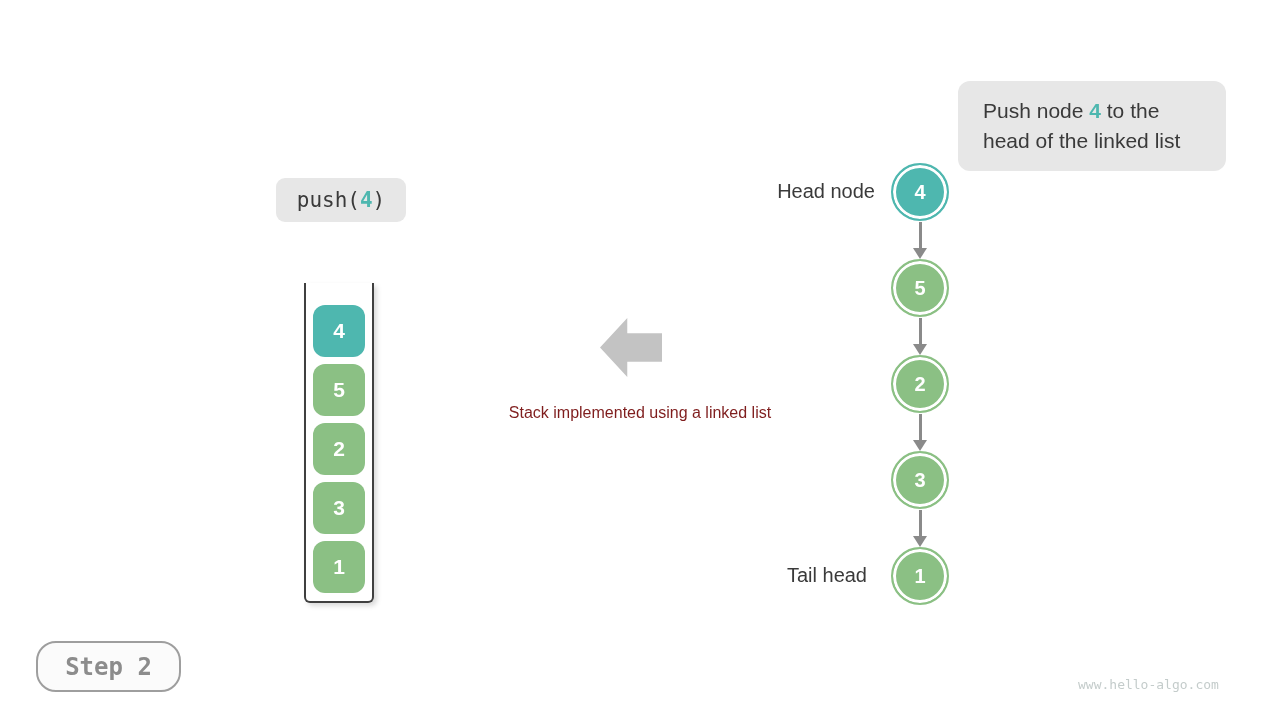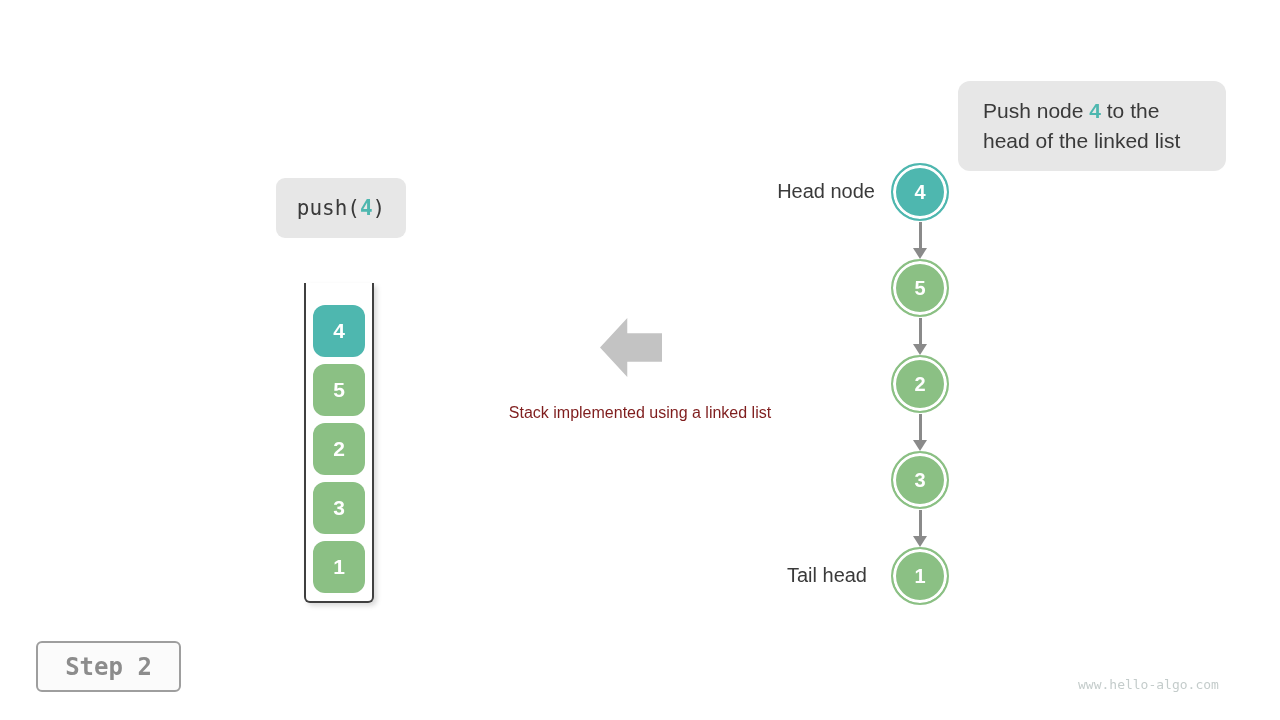--- a/index.html
+++ b/index.html
@@ -10,21 +10,21 @@
   .callout {
     position: absolute; left: 958px; top: 66px; width: 268px; height: 90px;
     background: #e7e7e7; border-radius: 12px;
     padding: 15px 28px 15px 25px;
     font-size: 21px; line-height: 30px; color: #3a3a3a; margin-top: 15px;
   }
   .hl { color: #4eb7af; font-weight: bold; }
 
   
   .op-badge {
-    position: absolute; left: 276px; top: 178px; width: 130px; height: 60px;
+    position: absolute; left: 276px; top: 178px; width: 130px; height: 44px;
     background: #e7e7e7; border-radius: 9px;
     display: flex; align-items: center; justify-content: center;
     font-family: "DejaVu Sans Mono", monospace;
     font-size: 21px; color: #3a3a3a;
   }
 
   
   .stack-container {
     position: absolute; left: 304px; top: 283px; width: 70px; height: 320px;
     border: 2px solid #3f3f3f; border-top: none;
@@ -79,21 +79,21 @@
   .node-label {
     position: absolute; font-size: 20px; font-weight: normal; color: #3a3a3a;
     white-space: nowrap;
   }
   .node-label.head { right: 405px; top: 180px; }
   .node-label.tail { right: 413px; top: 564px; }
 
   
   .step-badge {
     position: absolute; left: 36px; top: 641px; width: 145px; height: 51px;
-    background: #fbfbfb; border: 2px solid #9e9e9e; border-radius: 6px;
+    background: #fbfbfb; border: 2px solid #9e9e9e; border-radius: 20px;
     display: flex; align-items: center; justify-content: center;
     font-family: "DejaVu Sans Mono", monospace;
     font-size: 24px; font-weight: bold; color: #8c8c8c;
   }
 
   
   .watermark {
     position: absolute; left: 1078px; top: 677px;
     font-family: "DejaVu Sans Mono", monospace;
     font-size: 13px; color: #c4cccb;

